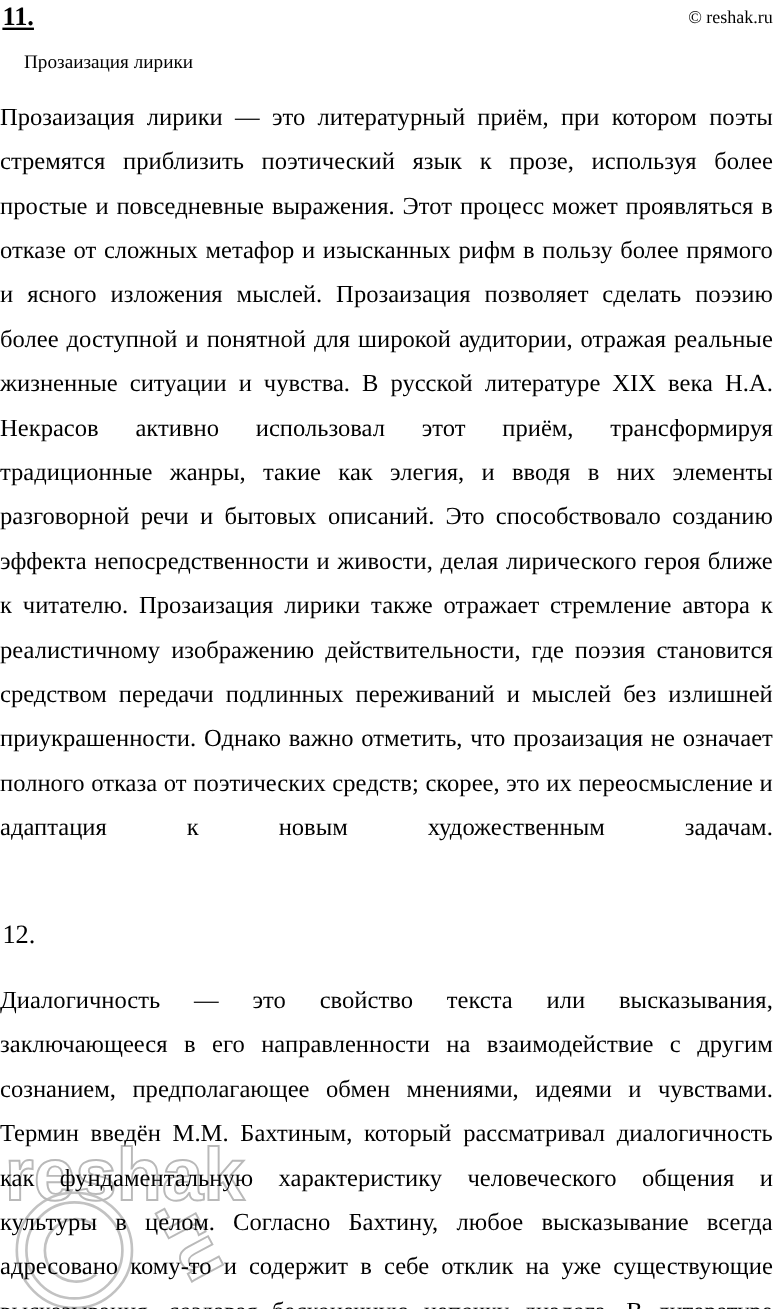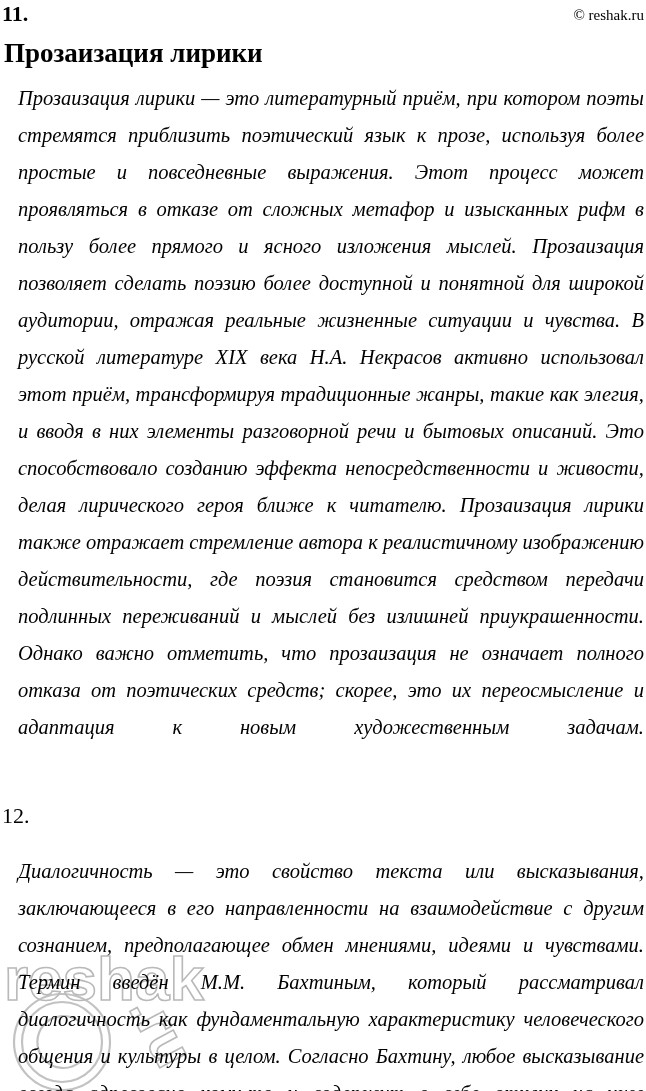--- a/index.html
+++ b/index.html
@@ -67,49 +67,49 @@
   }
 
   .item-number {
     position: absolute;
     left: 2px;
     top: 0px;
     font-size: 22px;
     font-weight: 700;
     line-height: 28px;
     letter-spacing: 0px;
+    text-decoration: underline;
   }
 
   .credit {
     position: absolute;
     right: 2px;
     top: 1px;
     font-size: 15px;
     line-height: 28px;
     white-space: nowrap;
   }
 
   .section-heading {
-    font-size: 27px;
-    font-weight: 700;
+    font-size: 16px;
+    font-weight: 400;
     line-height: 30px;
-    margin-left: 4px;
+    margin-left: 20px;
     white-space: nowrap;
   }
 
   .para {
     font-size: 20.5px;
     line-height: 37px;
     text-align: justify;
     text-justify: inter-word;
-    margin-left: 18px;
+    margin-left: 0;
     margin-right: 2px;
     hyphens: none;
     word-spacing: 0px;
-    font-style: italic;
   }
 
   
   .para::after {
     content: "";
     display: inline-block;
     width: 100%;
   }
 
   

